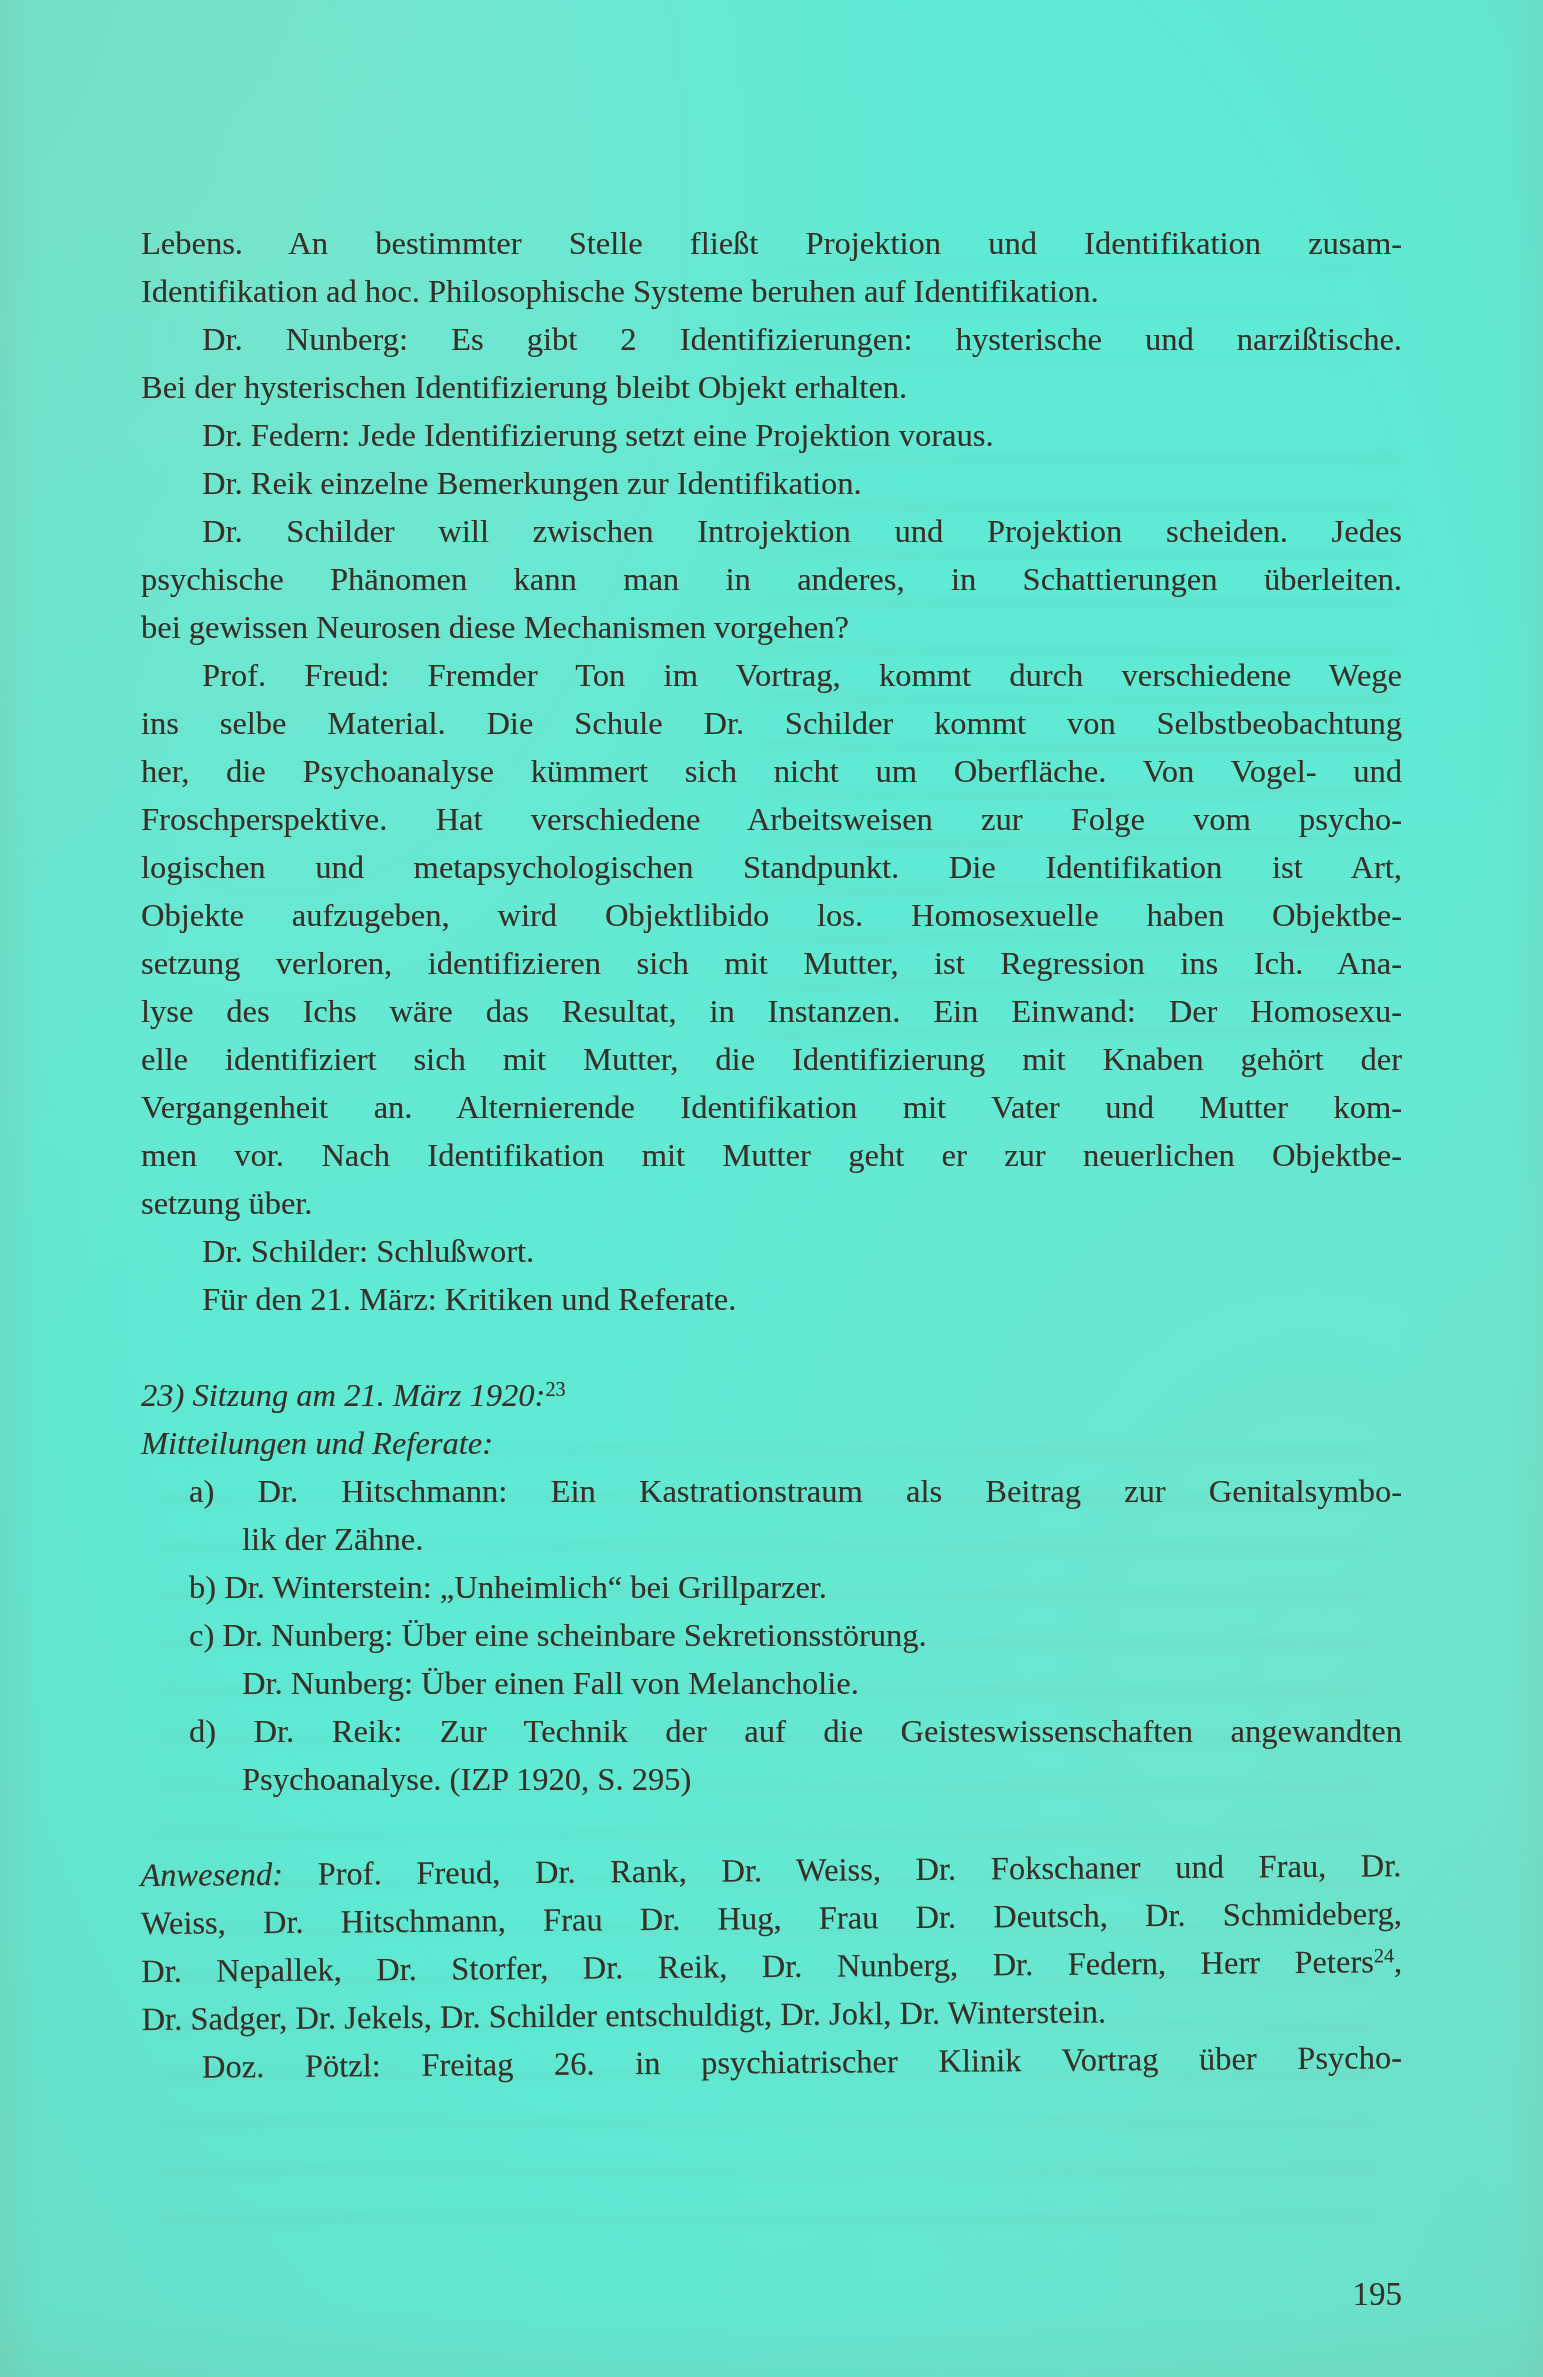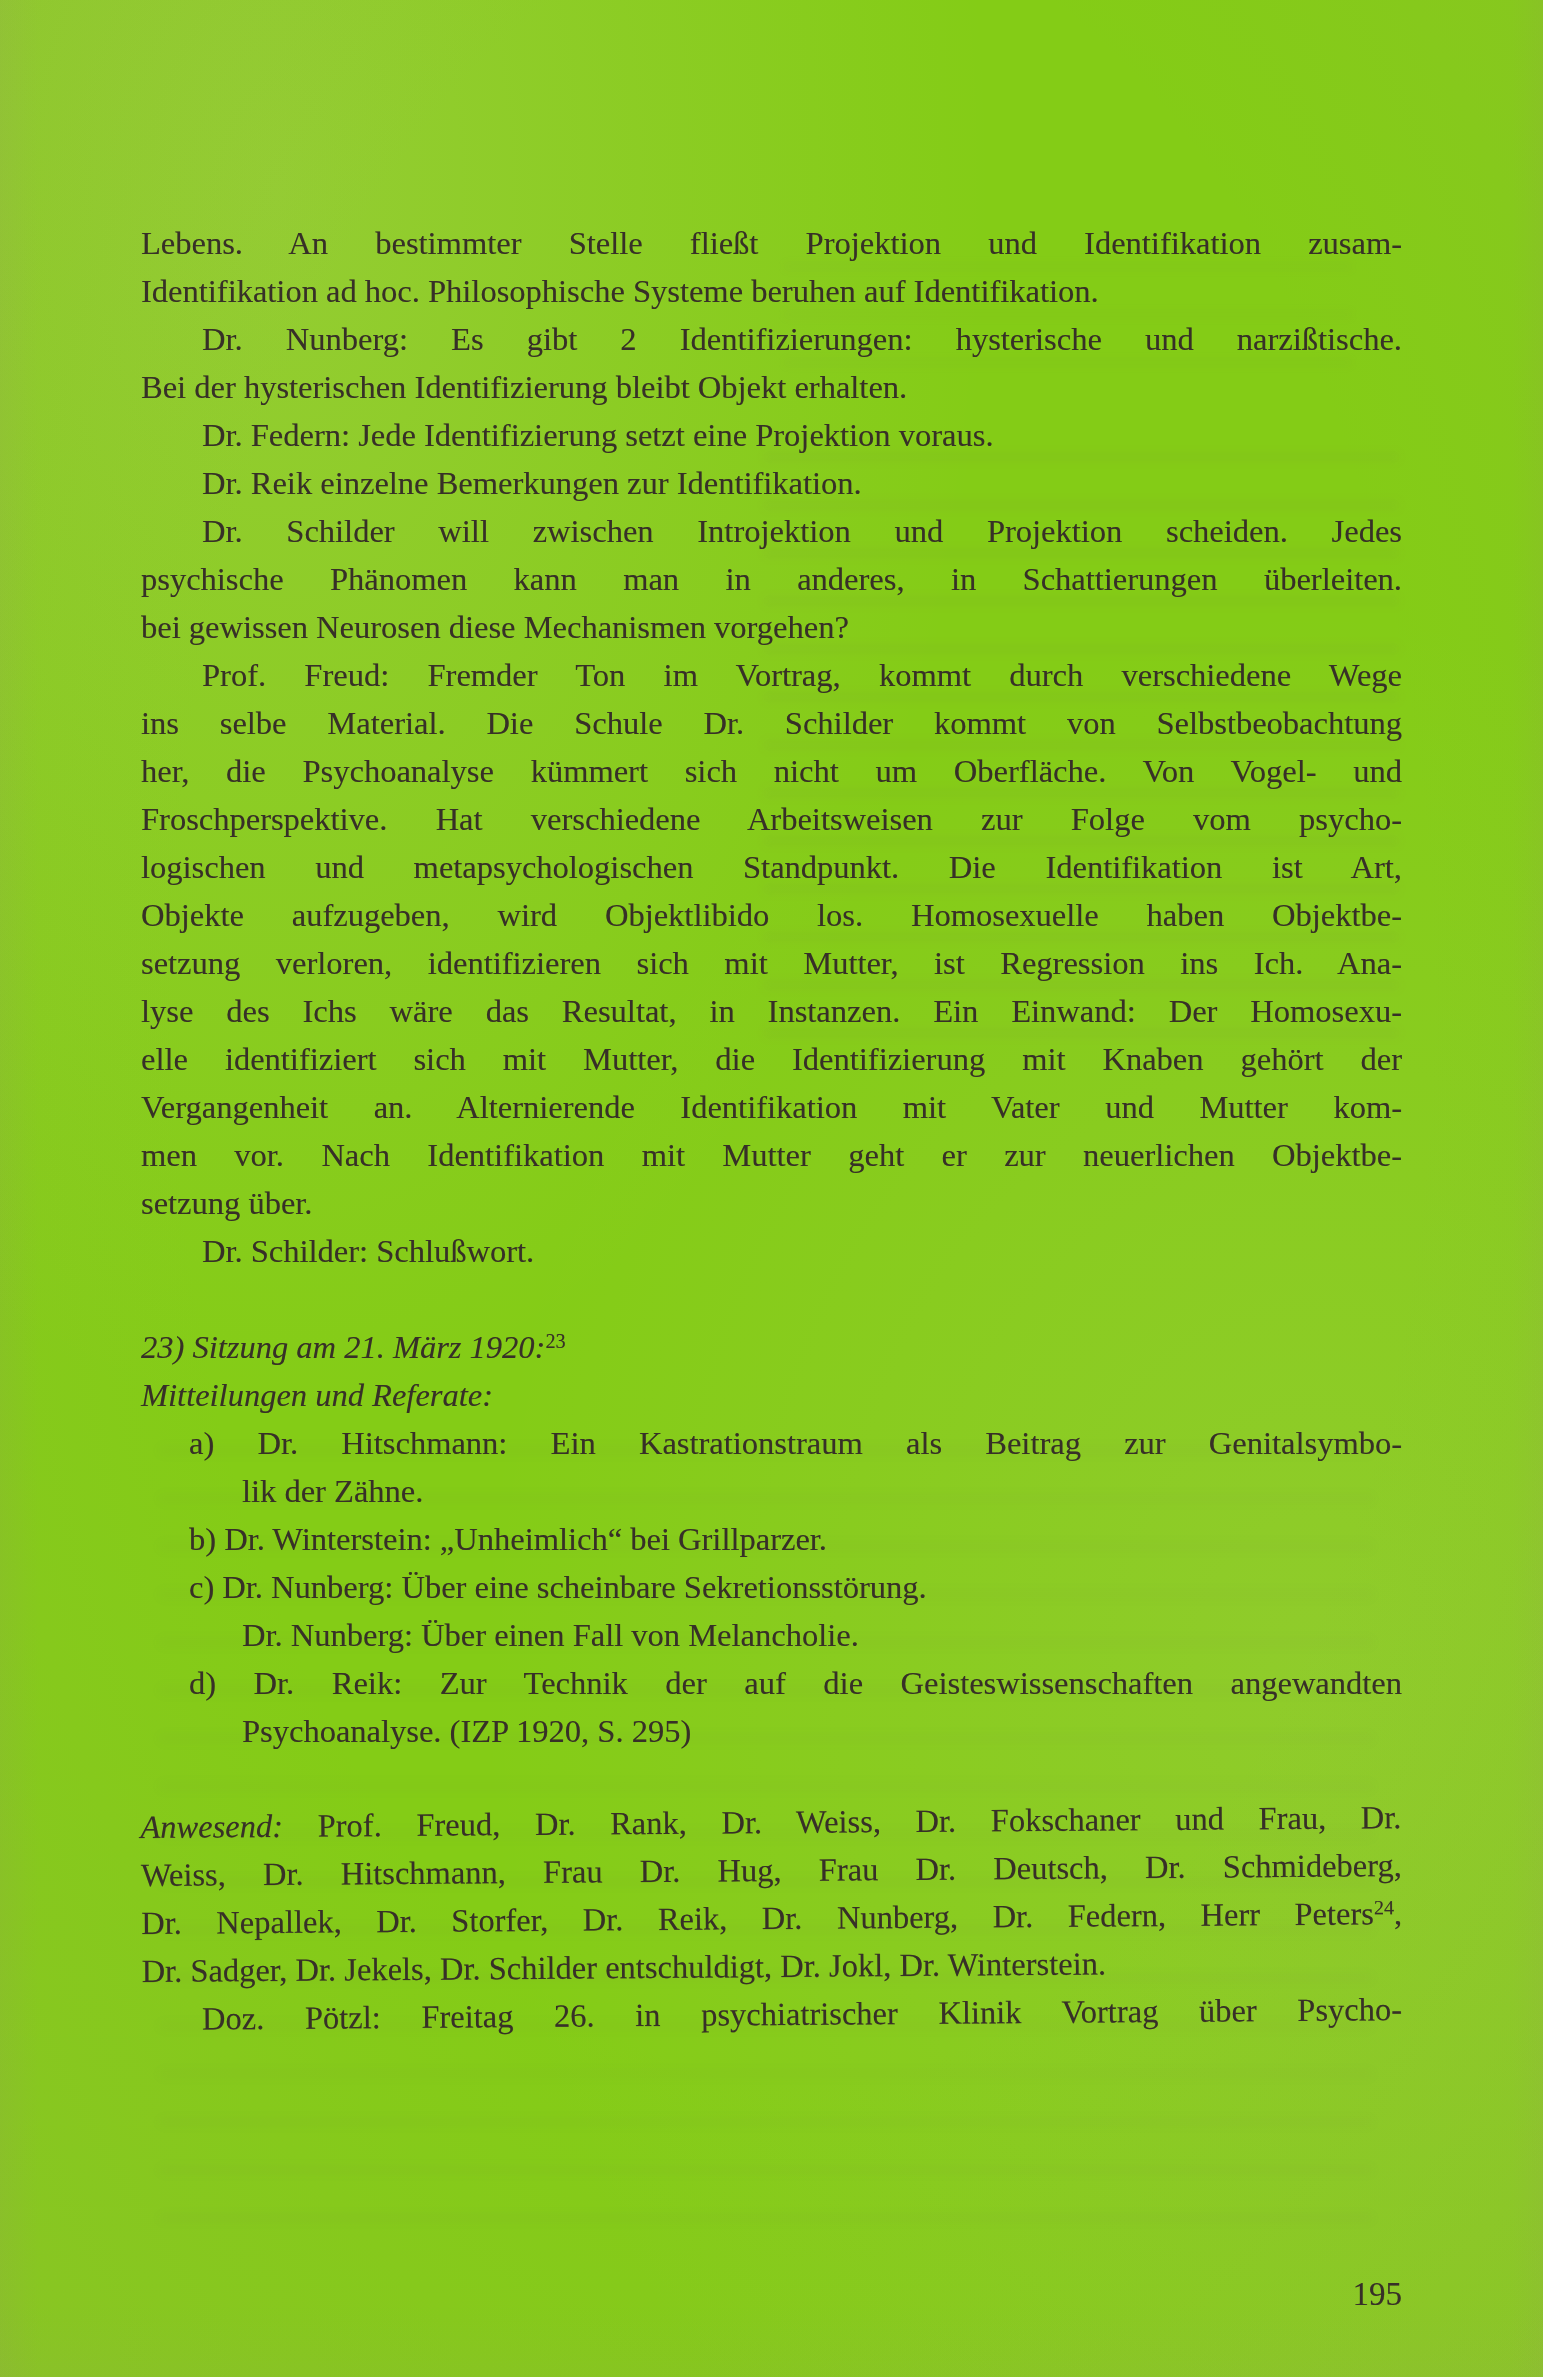--- a/index.html
+++ b/index.html
@@ -1,19 +1,19 @@
 <!DOCTYPE html>
 <html lang="de" style="font-size:10.6px"><head>
 <meta charset="utf-8">
 <style>
   html,body{margin:0;padding:0;background:#efead6;}
   .page{
     position:relative;
     width:1543px;height:2377px;
-    background:#84cc16;
+    background:#5eead4;
     font-family:"Liberation Serif","DejaVu Serif",serif;
     color:#373028;
     overflow:hidden;
   }
   
   .page::before{
     content:"";position:absolute;inset:0;pointer-events:none;
     background:
       radial-gradient(ellipse at 52% 42%, rgba(255,255,255,0.0) 55%, rgba(166,154,120,0.14) 100%),
       radial-gradient(ellipse at 18% 8%,  rgba(221,208,178,0.18) 0%, rgba(221,208,178,0.0) 40%),
@@ -91,20 +91,23 @@
         <div class="line ind-none jst"><span>setzung verloren, identifizieren sich mit Mutter, ist Regression ins Ich. Ana-</span></div>
         <div class="line ind-none jst"><span>lyse des Ichs wäre das Resultat, in Instanzen. Ein Einwand: Der Homosexu-</span></div>
         <div class="line ind-none jst"><span>elle identifiziert sich mit Mutter, die Identifizierung mit Knaben gehört der</span></div>
         <div class="line ind-none jst"><span>Vergangenheit an. Alternierende Identifikation mit Vater und Mutter kom-</span></div>
         <div class="line ind-none jst"><span>men vor. Nach Identifikation mit Mutter geht er zur neuerlichen Objektbe-</span></div>
         <div class="line ind-none"><span>setzung über.</span></div>
       </div>
       <div class="block">
         <div class="line ind-para"><span>Dr. Schilder: Schlußwort.</span></div>
       </div>
+      <div class="block">
+        <div class="line ind-para"><span>Für den 21. März: Kritiken und Referate.</span></div>
+      </div>
       <div class="block gap">
         <div class="line ind-none ital"><span>23) Sitzung am 21. März 1920:</span><span class="sup">23</span></div>
         <div class="line ind-none ital"><span>Mitteilungen und Referate:</span></div>
       </div>
       <div class="block">
         <div class="line ind-list jst"><span>a) Dr. Hitschmann: Ein Kastrationstraum als Beitrag zur Genitalsymbo-</span></div>
         <div class="line ind-cont"><span>lik der Zähne.</span></div>
       </div>
       <div class="block">
         <div class="line ind-list"><span>b) Dr. Winterstein: „Unheimlich“ bei Grillparzer.</span></div>

